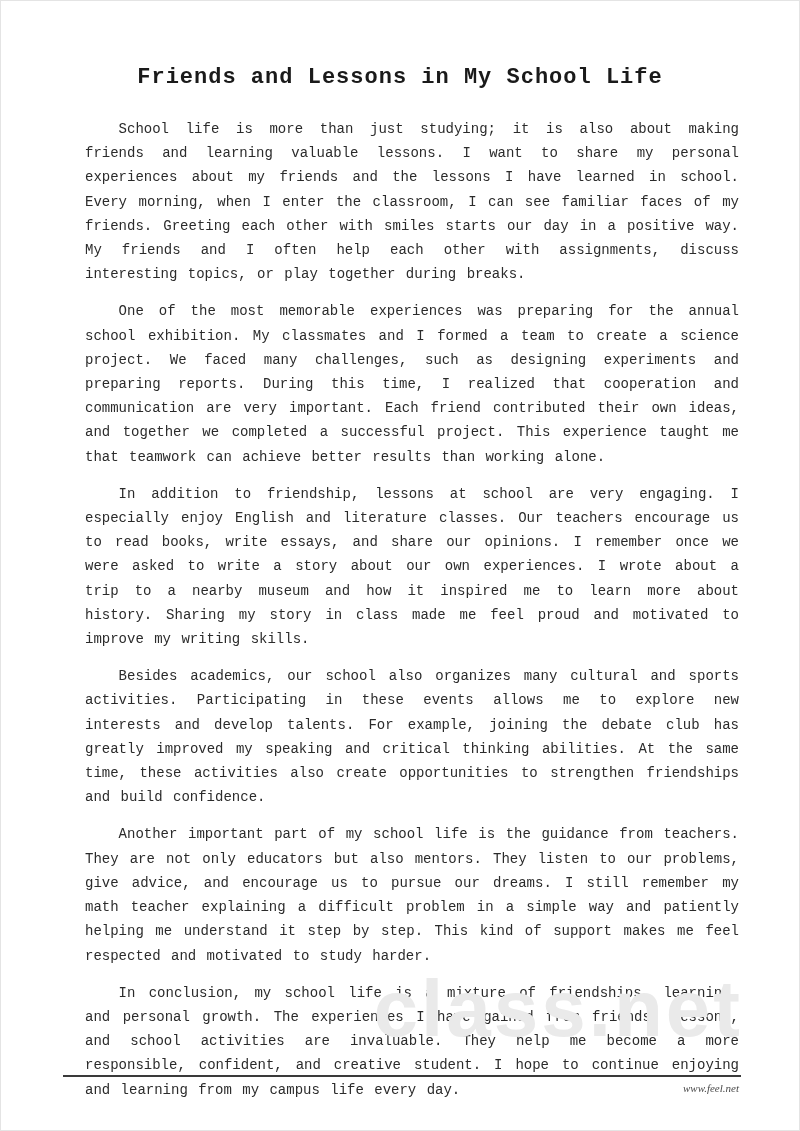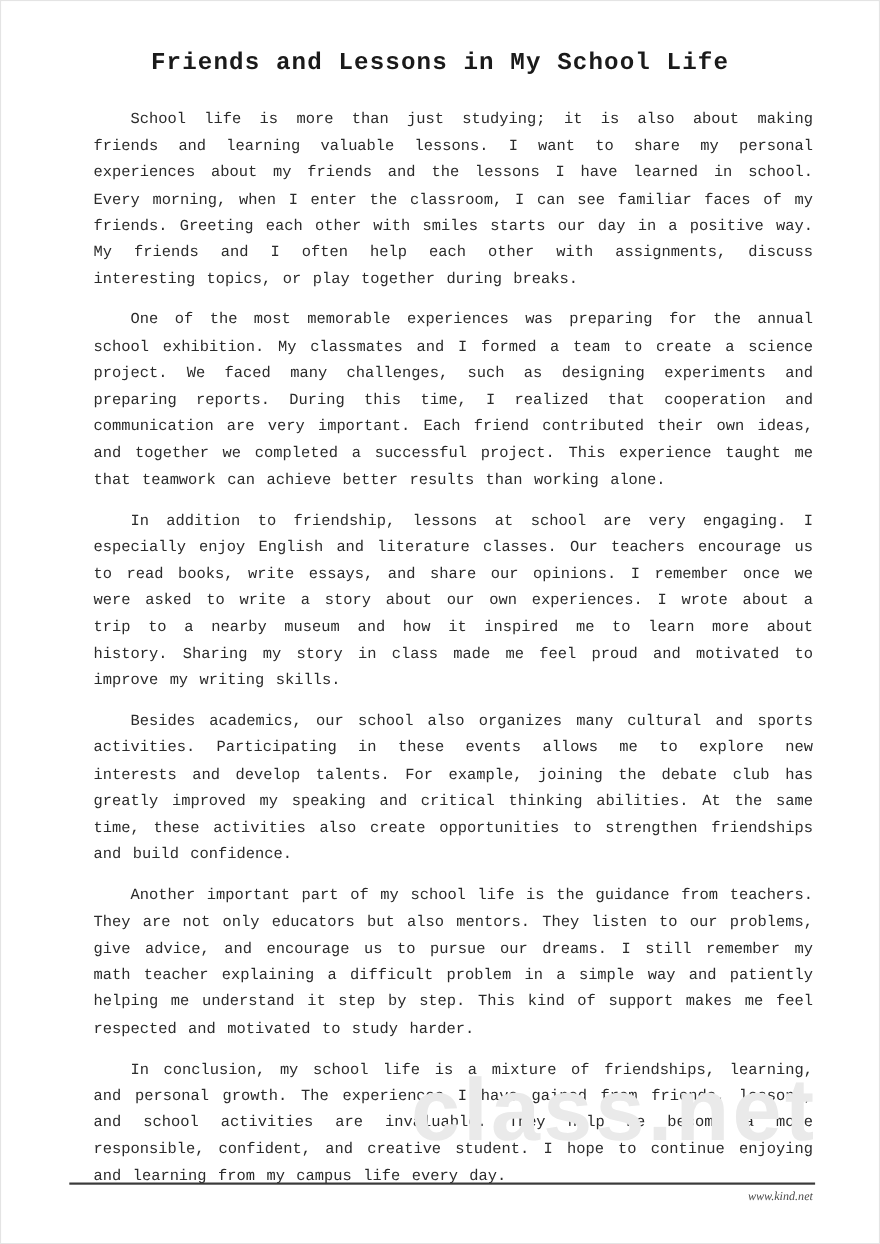--- a/index.html
+++ b/index.html
@@ -13,21 +13,21 @@
     height: 1131px;
     margin: 0 auto;
     background: #ffffff;
     box-sizing: border-box;
     border: 1px solid #e4e4e4;
     overflow: hidden;
     font-family: "Liberation Mono", "DejaVu Sans Mono", monospace;
   }
   .title {
     margin: 0;
-    padding-top: 44px;
+    padding-top: 64px;
     text-align: center;
     font-size: 22px;
     font-weight: bold;
     color: #1a1a1a;
     letter-spacing: 1px;
     font-family: "Liberation Mono", "DejaVu Sans Mono", monospace;
   }
   .essay-body {
     margin: 27px 60px 0 84px;
   }
@@ -84,15 +84,15 @@
     <p class="para">In addition to friendship, lessons at school are very engaging. I especially enjoy English and literature classes. Our teachers encourage us to read books, write essays, and share our opinions. I remember once we were asked to write a story about our own experiences. I wrote about a trip to a nearby museum and how it inspired me to learn more about history. Sharing my story in class made me feel proud and motivated to improve my writing skills.</p>
     <p class="para">Besides academics, our school also organizes many cultural and sports activities. Participating in these events allows me to explore new interests and develop talents. For example, joining the debate club has greatly improved my speaking and critical thinking abilities. At the same time, these activities also create opportunities to strengthen friendships and build confidence.</p>
     <p class="para">Another important part of my school life is the guidance from teachers. They are not only educators but also mentors. They listen to our problems, give advice, and encourage us to pursue our dreams. I still remember my math teacher explaining a difficult problem in a simple way and patiently helping me understand it step by step. This kind of support makes me feel respected and motivated to study harder.</p>
     <p class="para">In conclusion, my school life is a mixture of friendships, learning, and personal growth. The experiences I have gained from friends, lessons, and school activities are invaluable. They help me become a more responsible, confident, and creative student. I hope to continue enjoying and learning from my campus life every day.</p>
   </div>
 
   <div class="watermark">class.net</div>
 
   <div class="footer-rule"></div>
 
-  <div class="footer-text">www.kind.net</div>
+  <div class="footer-text">www.feel.net</div>
 
 </div>
 
 </body></html>

